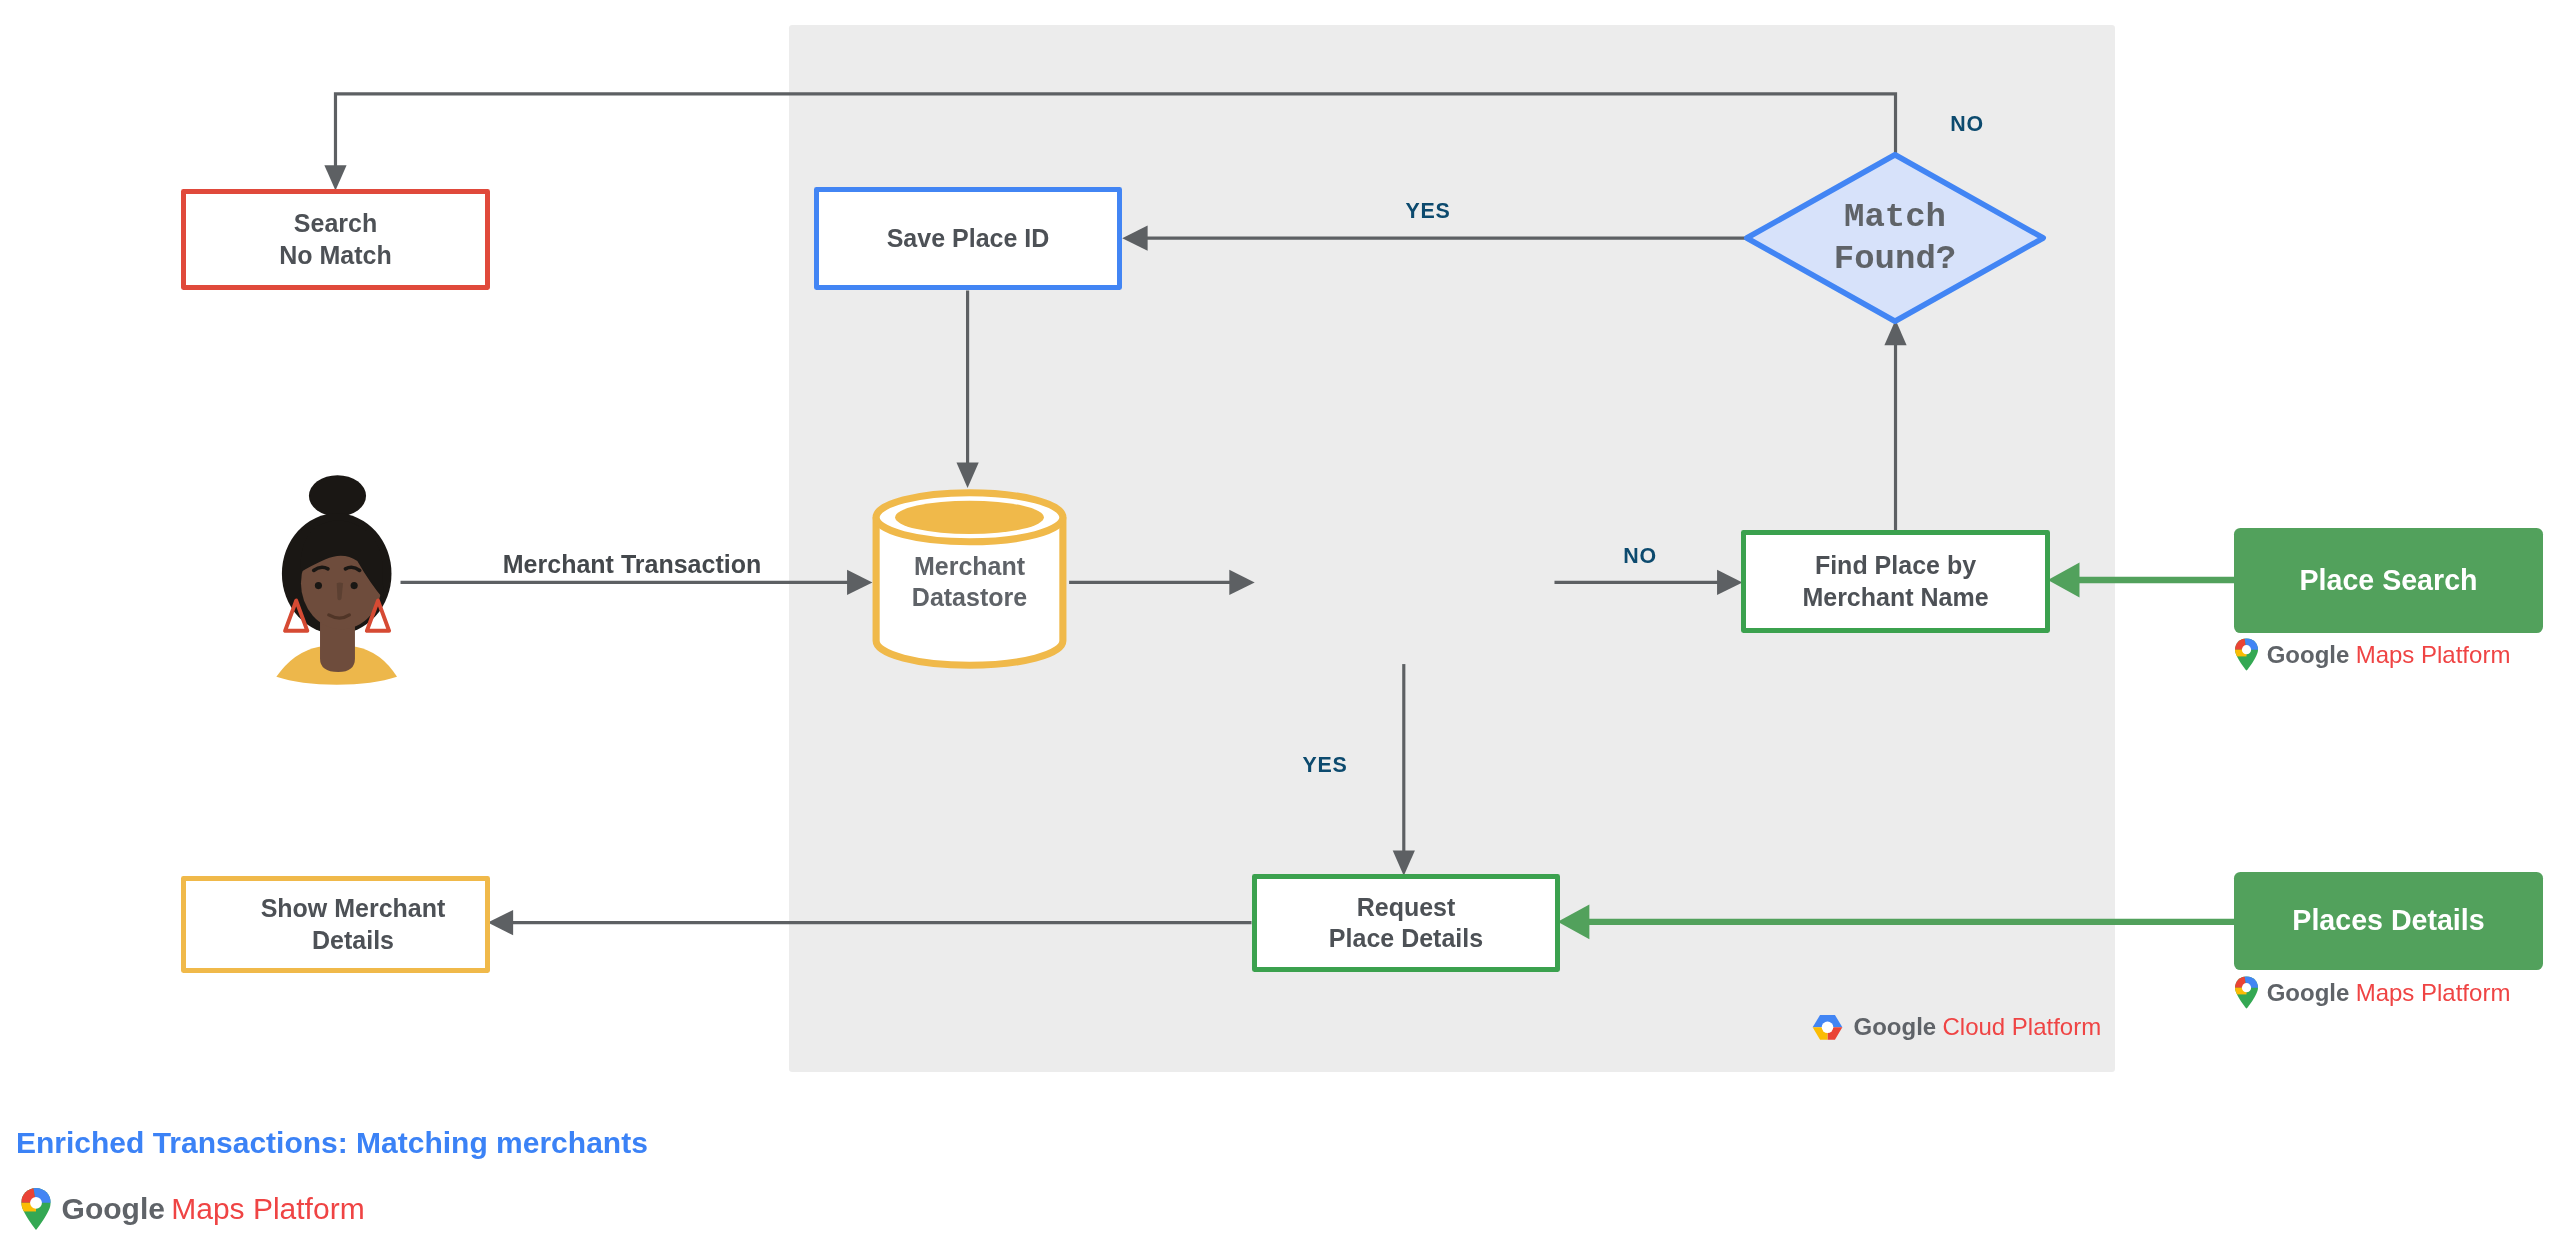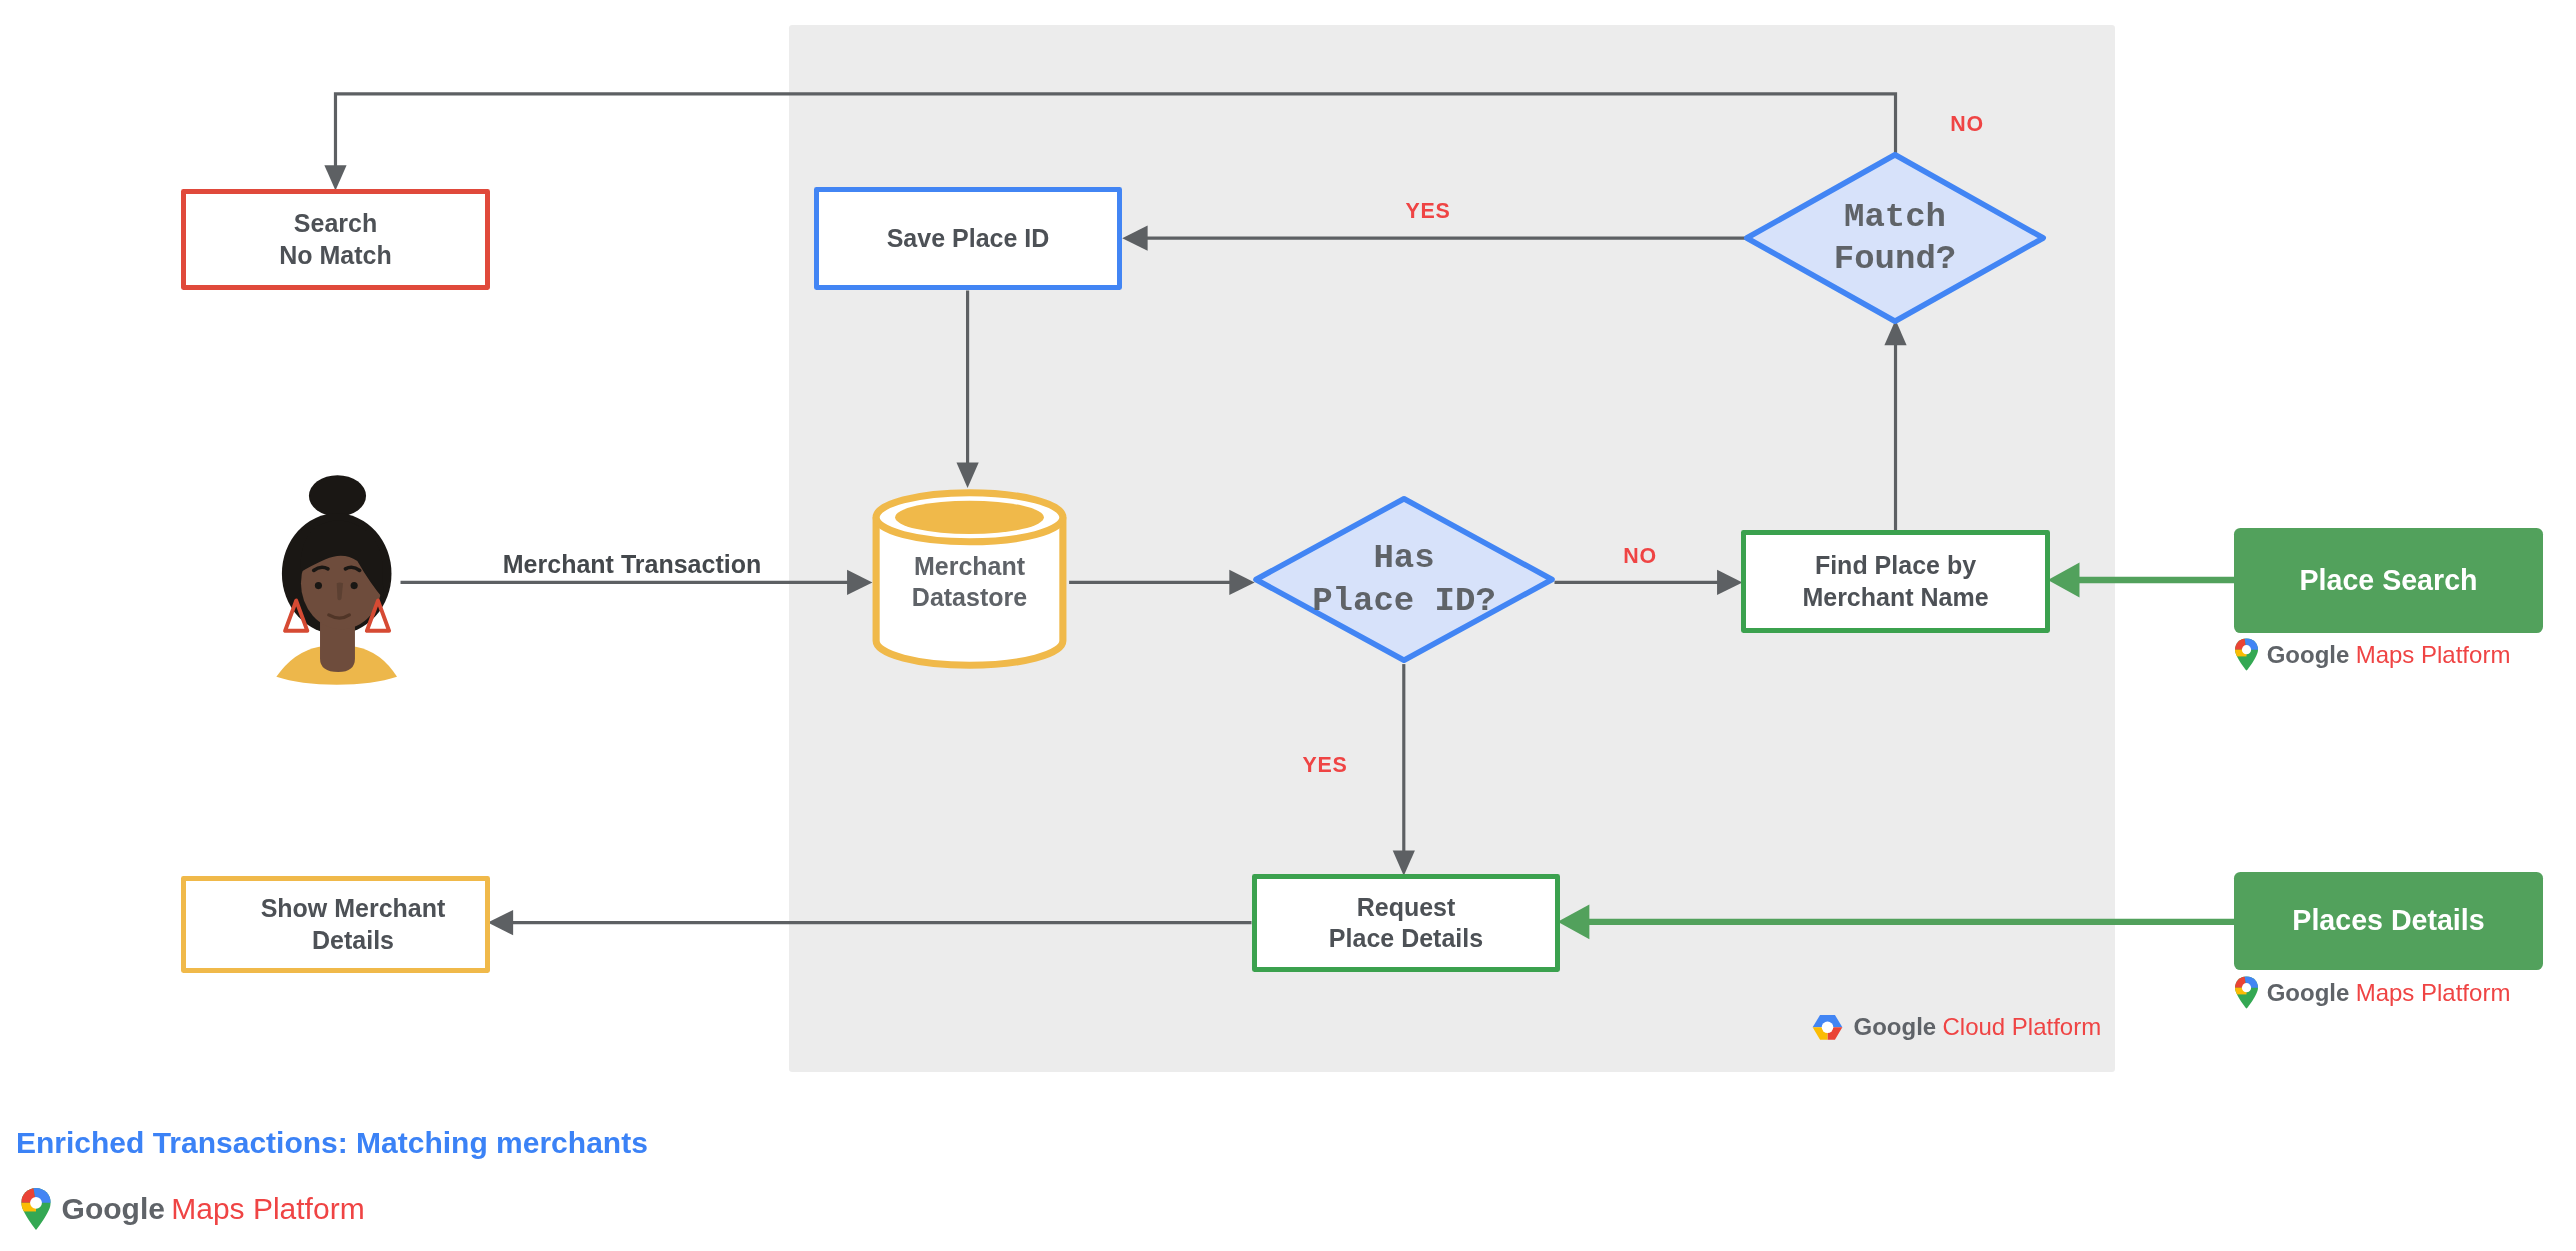--- a/index.html
+++ b/index.html
@@ -32,21 +32,21 @@
     text-align:center; font-weight:700; font-size:34px; line-height:1.25; color:#5f6368;font-family:Liberation Mono, monospace;
   }
   .cyl { position:absolute; left:869px; top:484px; width:201px; height:190px; z-index:3; }
   .cyl .clabel {
     position:absolute; left:0; top:67px; width:100%;
     display:flex; flex-direction:column; align-items:center; justify-content:center;
     text-align:center; font-weight:700; font-size:25px; line-height:1.25; color:#5f6368;
   }
   .edge-label {
     position:absolute; transform:translate(-50%,-50%); z-index:4;
-    font-weight:700; font-size:21.4px; color:#ef4444; letter-spacing:0.8px;
+    font-weight:700; font-size:21.4px; color:#0c4a6e; letter-spacing:0.8px;
   }
   .flow-label {
     position:absolute; transform:translate(-50%,-50%); z-index:4;
     font-weight:700; font-size:25px; color:#44484c; white-space:nowrap;
   }
   .avatar { position:absolute; left:270px; top:472px; width:131px; height:216px; z-index:3; }
   .logo { position:absolute; display:flex; align-items:center; z-index:4; white-space:nowrap; }
   .logo .g1 { font-weight:700; color:#5f6368; }
   .logo .g2 { font-weight:400; color:#ef4444; }
   .logo-gmp-sm { font-size:24px; }
@@ -137,29 +137,20 @@
   <div class="diamond" style="left:1742px; top:150px; width:306px; height:176px;">
     <svg width="306" height="176" viewBox="0 0 386 222">
       <polygon points="193,6 380,111 193,216 6,111" fill="#d7e2fa" stroke="#4285f4" stroke-width="7" stroke-linejoin="round"></polygon>
     </svg>
     <div class="dlabel">
       <span>Match</span>
       <span>Found?</span>
     </div>
   </div>
 
-  <div class="diamond" style="left:1251px; top:494px; width:306px; height:171px;">
-    <svg width="306" height="171" viewBox="0 0 386 216">
-      <polygon points="193,6 380,108 193,210 6,108" fill="#d7e2fa" stroke="#4285f4" stroke-width="7" stroke-linejoin="round"></polygon>
-    </svg>
-    <div class="dlabel">
-      <span>Has</span>
-      <span>Place ID?</span>
-    </div>
-  </div>
 
   <div class="cyl">
     <svg width="201" height="190" viewBox="0 0 254 240">
       <path d="M9,42 L9,198 A118,31 0 0 0 245,198 L245,42" fill="#ffffff" stroke="#f0b94a" stroke-width="9"></path>
       <ellipse cx="127" cy="42" rx="118" ry="31" fill="#ffffff" stroke="#f0b94a" stroke-width="9"></ellipse>
       <ellipse cx="127" cy="42" rx="94" ry="21" fill="#f0b94a"></ellipse>
     </svg>
     <div class="clabel">
       <span>Merchant</span>
       <span>Datastore</span>

